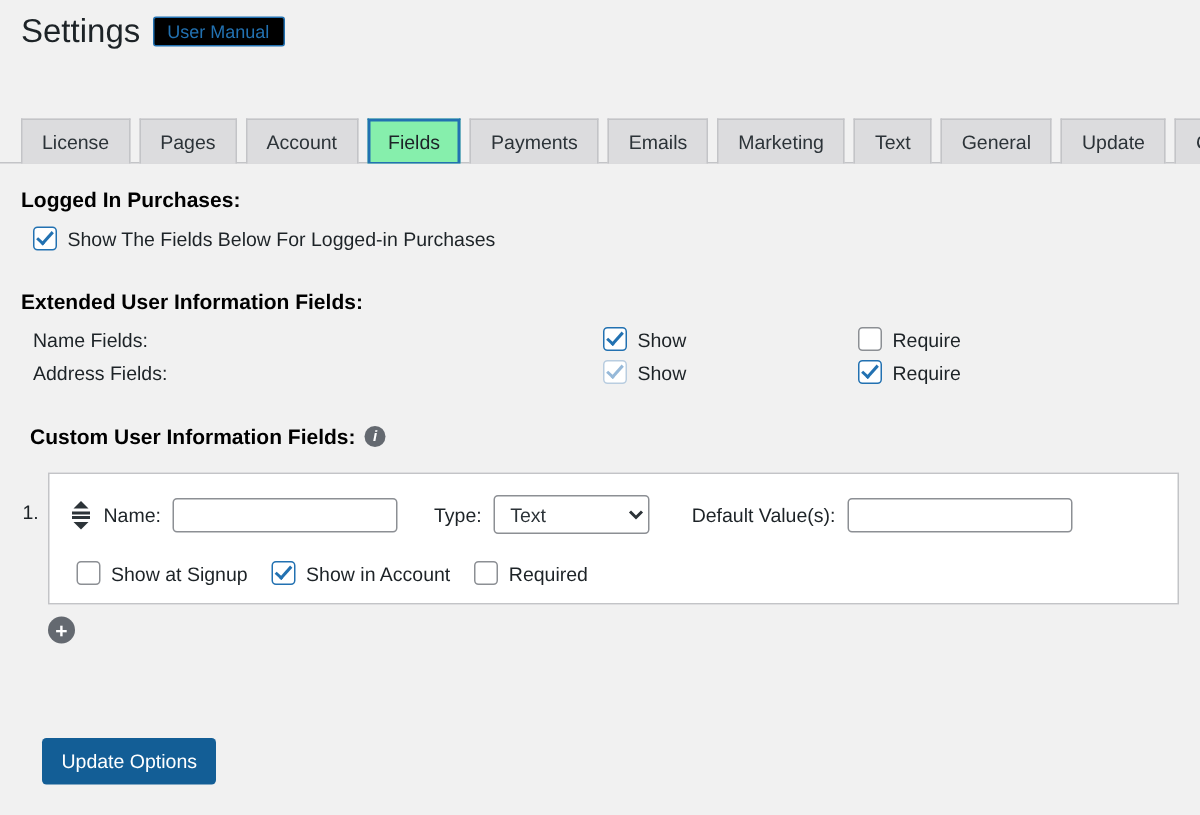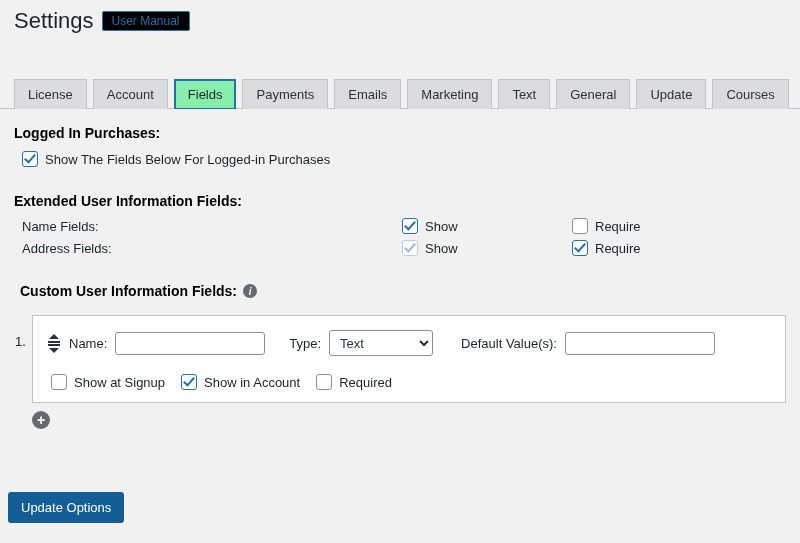--- a/index.html
+++ b/index.html
@@ -183,21 +183,21 @@
     color: #fff;
     display: flex;
     align-items: center;
     justify-content: center;
     font-size: 14px;
     font-weight: 700;
     cursor: pointer;
   }
   .submit-area {
     position: absolute;
-    left: 8px;
+    left: 28px;
     bottom: 20px;
   }
   .submit-btn {
     background: #135e96;
     color: #fff;
     border: none;
     padding: 8px 13px;
     font-size: 13px;
     border-radius: 3px;
     cursor: pointer;
@@ -206,20 +206,21 @@
 </head>
 <body>
 
 <div class="header">
   <h1>Settings</h1>
   <button class="user-manual">User Manual</button>
 </div>
 
 <div class="tabs">
   <div class="tab">License</div>
+  <div class="tab">Pages</div>
   <div class="tab">Account</div>
   <div class="tab active">Fields</div>
   <div class="tab">Payments</div>
   <div class="tab">Emails</div>
   <div class="tab">Marketing</div>
   <div class="tab">Text</div>
   <div class="tab">General</div>
   <div class="tab">Update</div>
   <div class="tab">Courses</div>
 </div>

